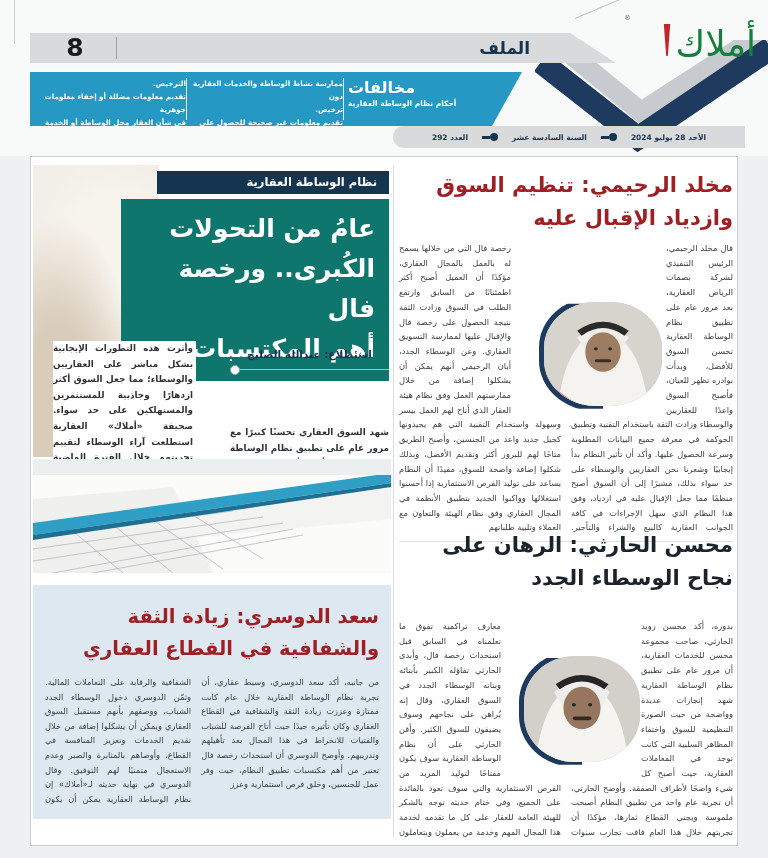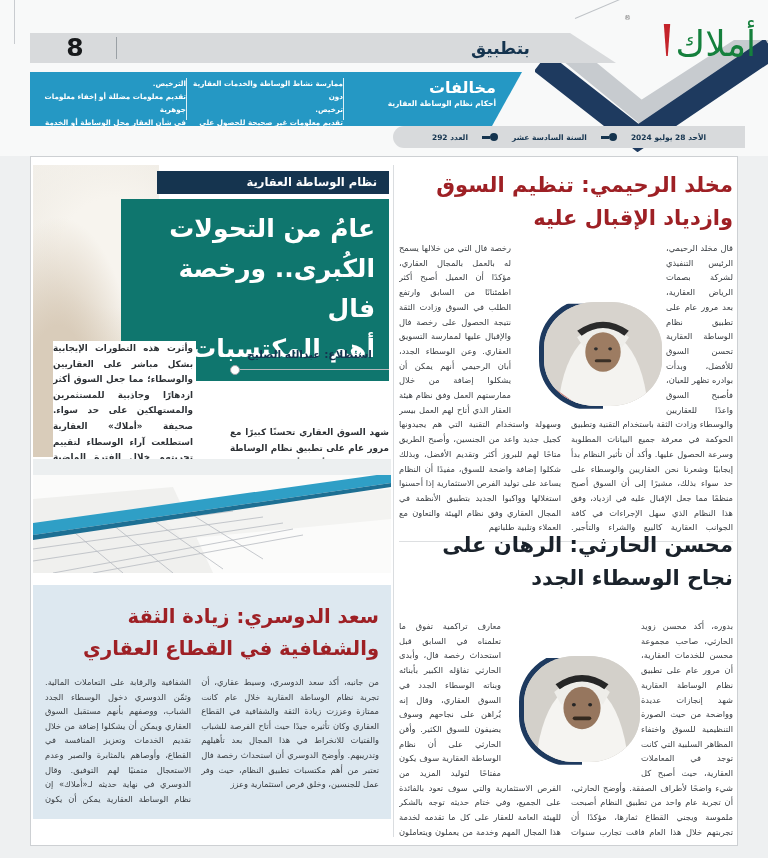--- a/index.html
+++ b/index.html
@@ -35,21 +35,21 @@
     text-align:center;font-size:25px;font-weight:bold;color:#17191b;}
   .section-divider{position:absolute;left:86px;top:4px;width:1px;height:22px;background:#9aa0a5;}
   .section-label{position:absolute;right:86px;top:50%;transform:translateY(-50%);
     font-size:17px;font-weight:bold;color:#15344f;}
   
   .violations{
     position:absolute;left:30px;top:72px;width:492px;height:54px;background:#2598c4;
     clip-path:polygon(0 0,100% 0,calc(100% - 30px) 100%,0 100%);
     display:flex;flex-direction:row;align-items:stretch;color:#fff;
   }
-  .v-title-block{width:148px;padding:6px 26px 16px 4px;text-align:right;}
+  .v-title-block{width:148px;padding:6px 26px 16px 4px;text-align:left;}
   .v-title{font-size:16px;font-weight:bold;line-height:20px;}
   .v-subtitle{font-size:7.5px;font-weight:600;line-height:12px;}
   .v-divider{width:1px;background:rgba(255,255,255,.85);margin:6px 0;}
   .v-col{flex:1;padding:5px 0;font-size:7.2px;font-weight:600;line-height:13px;
     white-space:pre-line;text-align:right;}
   
   .date-strip{
     position:absolute;left:393px;top:126px;width:352px;height:22px;background:#d8dadc;
     border-radius:11px 0 0 11px;display:flex;align-items:center;justify-content:center;
     gap:14px;font-size:7.5px;font-weight:bold;color:#15344f;
@@ -145,21 +145,21 @@
 
     <div class="logo">
       <span class="logo-text">أملاك</span>
       <span class="logo-red-mark"></span>
       <span class="logo-tm">®</span>
     </div>
 
     <div class="section-bar">
       <span class="page-number">8</span>
       <span class="section-divider"></span>
-      <span class="section-label">بتطبيق</span>
+      <span class="section-label">الملف</span>
     </div>
 
     <div class="violations">
       <div class="v-title-block">
         <div class="v-title">مخالفات</div>
         <div class="v-subtitle">أحكام نظام الوساطة العقارية</div>
       </div>
       <div class="v-divider"></div>
       <div class="v-col">ممارسة نشاط الوساطة والخدمات العقارية دون
 ترخيص.

